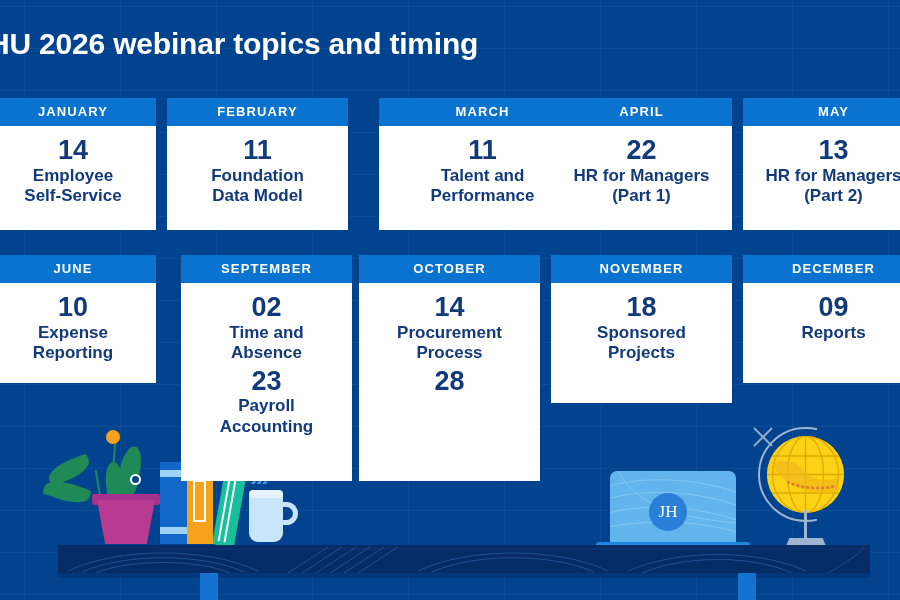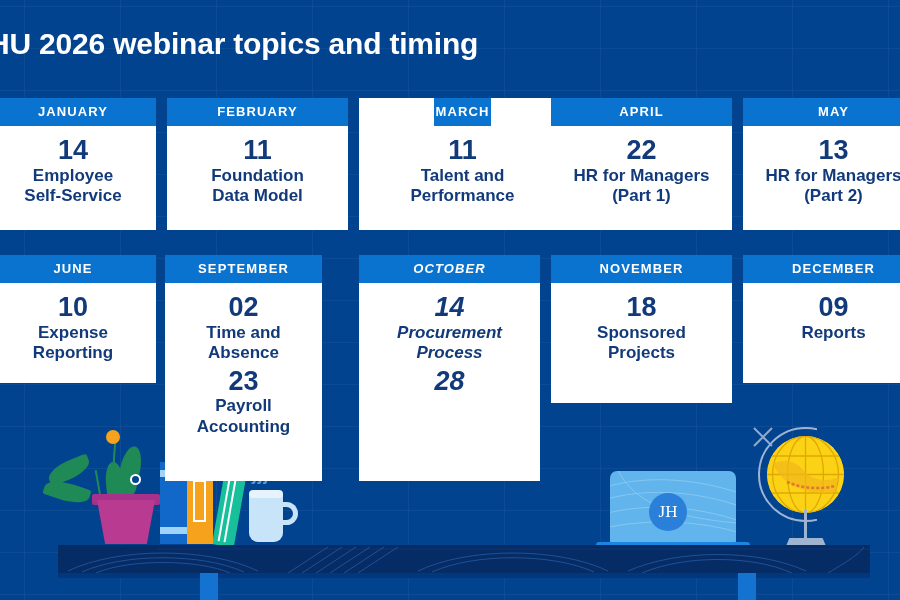--- a/index.html
+++ b/index.html
@@ -271,21 +271,21 @@
     <div class="card-header">FEBRUARY</div>
     <div class="card-body">
       <div class="entry">
         <div class="entry-day">11</div>
         <div class="entry-topic">Foundation
 Data Model</div>
       </div>
     </div>
   </div>
 
-  <div class="card" style="left:359px; top:98px; width:207px; height:132px;align-items:center;">
+  <div class="card" style="left:379px; top:98px; width:207px; height:132px;">
     <div class="card-header">MARCH</div>
     <div class="card-body">
       <div class="entry">
         <div class="entry-day">11</div>
         <div class="entry-topic">Talent and
 Performance</div>
       </div>
     </div>
   </div>
 
@@ -315,37 +315,37 @@
     <div class="card-header">JUNE</div>
     <div class="card-body">
       <div class="entry">
         <div class="entry-day">10</div>
         <div class="entry-topic">Expense
 Reporting</div>
       </div>
     </div>
   </div>
 
-  <div class="card" style="left:165px; top:255px; width:157px; height:226px;">
+  <div class="card" style="left:181px; top:255px; width:171px; height:226px;">
     <div class="card-header">SEPTEMBER</div>
     <div class="card-body">
       <div class="entry">
         <div class="entry-day">02</div>
         <div class="entry-topic">Time and
 Absence</div>
       </div>
       <div class="entry">
         <div class="entry-day">23</div>
         <div class="entry-topic">Payroll
 Accounting</div>
       </div>
     </div>
   </div>
 
-  <div class="card" style="left:359px; top:255px; width:181px; height:226px;font-style:italic;">
+  <div class="card" style="left:359px; top:255px; width:181px; height:226px;">
     <div class="card-header">OCTOBER</div>
     <div class="card-body">
       <div class="entry">
         <div class="entry-day">14</div>
         <div class="entry-topic">Procurement
 Process</div>
       </div>
       <div class="entry">
         <div class="entry-day">28</div>
       </div>

